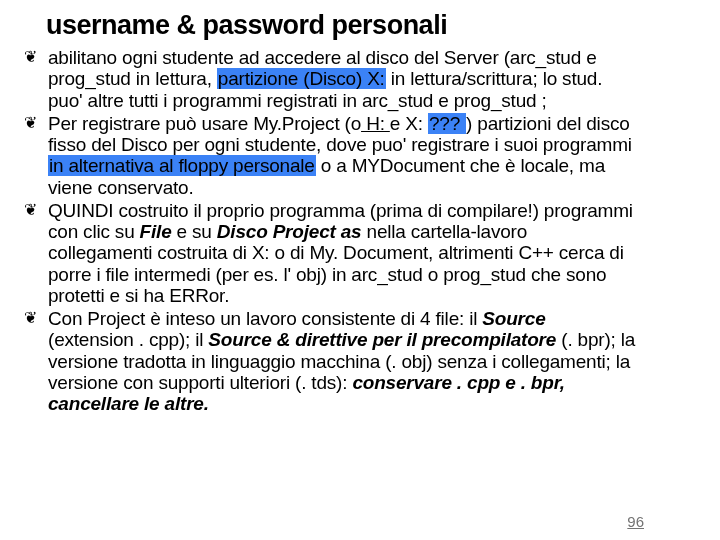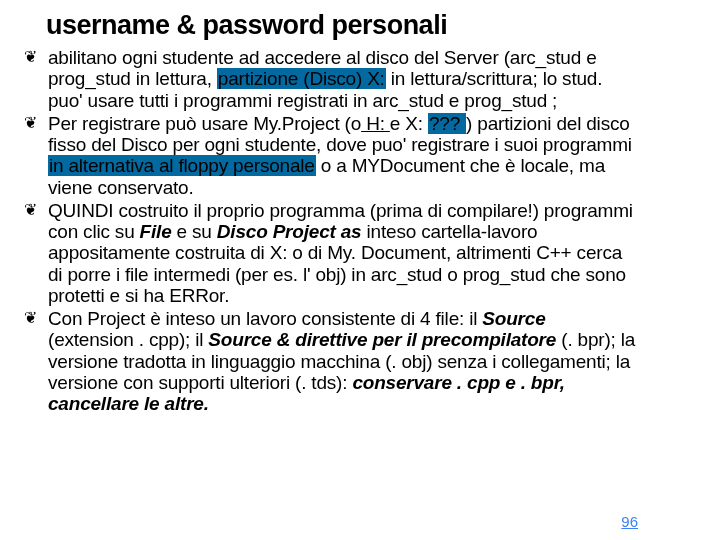--- a/index.html
+++ b/index.html
@@ -40,56 +40,56 @@
   }
   .bullet {
     position: absolute;
     left: 4px;
     top: 1px;
     font-family: "Zapf Dingbats", "Arial Unicode MS", sans-serif;
     font-size: 16px;
     color: #000;
   }
   .hl {
-    background: #0369a1;
+    background: #3b82f6;
     padding: 0 1px;
   }
   .u { text-decoration: underline; }
   .b { font-weight: bold; font-style: italic; }
   .pagenum {
     position: absolute;
-    right: 18px;
+    right: 12px;
     bottom: 10px;
     font-size: 15px;
-    color: #3b82f6;
+    color: #737373;
     text-decoration: underline;
   }
 </style>
 </head>
 <body>
 
 <div class="slide">
 
   <div class="title">username &amp; password personali</div>
 
   <ul class="list">
 
     <li class="item">
       <span class="bullet">❦</span>
-      <span>abilitano ogni studente ad accedere al disco del Server (arc_stud e prog_stud in lettura, </span><span class="hl">partizione (Disco) X:</span><span> in lettura/scrittura; lo stud. puo' usare tutti i programmi registrati in arc_stud e prog_stud ;</span>
+      <span>abilitano ogni studente ad accedere al disco del Server (arc_stud e prog_stud in lettura, </span><span class="hl">partizione (Disco) X:</span><span> in lettura/scrittura; lo stud. puo' altre tutti i programmi registrati in arc_stud e prog_stud ;</span>
     </li>
 
     <li class="item">
       <span class="bullet">❦</span>
       <span>Per registrare può usare My.Project (o</span><span class="u"> H: </span><span>e X: </span><span class="hl">??? </span><span>) partizioni del disco fisso del Disco per ogni studente, dove puo' registrare i suoi programmi </span><span class="hl">in alternativa al floppy personale</span><span> o a MYDocument che è locale, ma viene conservato.</span>
     </li>
 
     <li class="item">
       <span class="bullet">❦</span>
-      <span>QUINDI costruito il proprio programma (prima di compilare!) programmi con clic su </span><span class="b">File</span><span> e su </span><span class="b">Disco Project as</span><span> inteso cartella-lavoro appositamente costruita di X: o di  My. Document, altrimenti C++  cerca di porre i file intermedi (per es. l' obj) in arc_stud o prog_stud che sono protetti e si ha ERRor.</span>
+      <span>QUINDI costruito il proprio programma (prima di compilare!) programmi con clic su </span><span class="b">File</span><span> e su </span><span class="b">Disco Project as</span><span> nella cartella-lavoro collegamenti costruita di X: o di  My. Document, altrimenti C++  cerca di porre i file intermedi (per es. l' obj) in arc_stud o prog_stud che sono protetti e si ha ERRor.</span>
     </li>
 
     <li class="item">
       <span class="bullet">❦</span>
       <span>Con Project è inteso un lavoro consistente di 4 file: il </span><span class="b">Source</span><span> (extension . cpp); il </span><span class="b">Source &amp; direttive per il precompilatore</span><span> (. bpr); la versione tradotta in linguaggio macchina (. obj) senza i collegamenti; la versione con supporti ulteriori (. tds): </span><span class="b">conservare . cpp e . bpr, cancellare le altre.</span>
     </li>
 
   </ul>
 
   <div class="pagenum">96</div>

